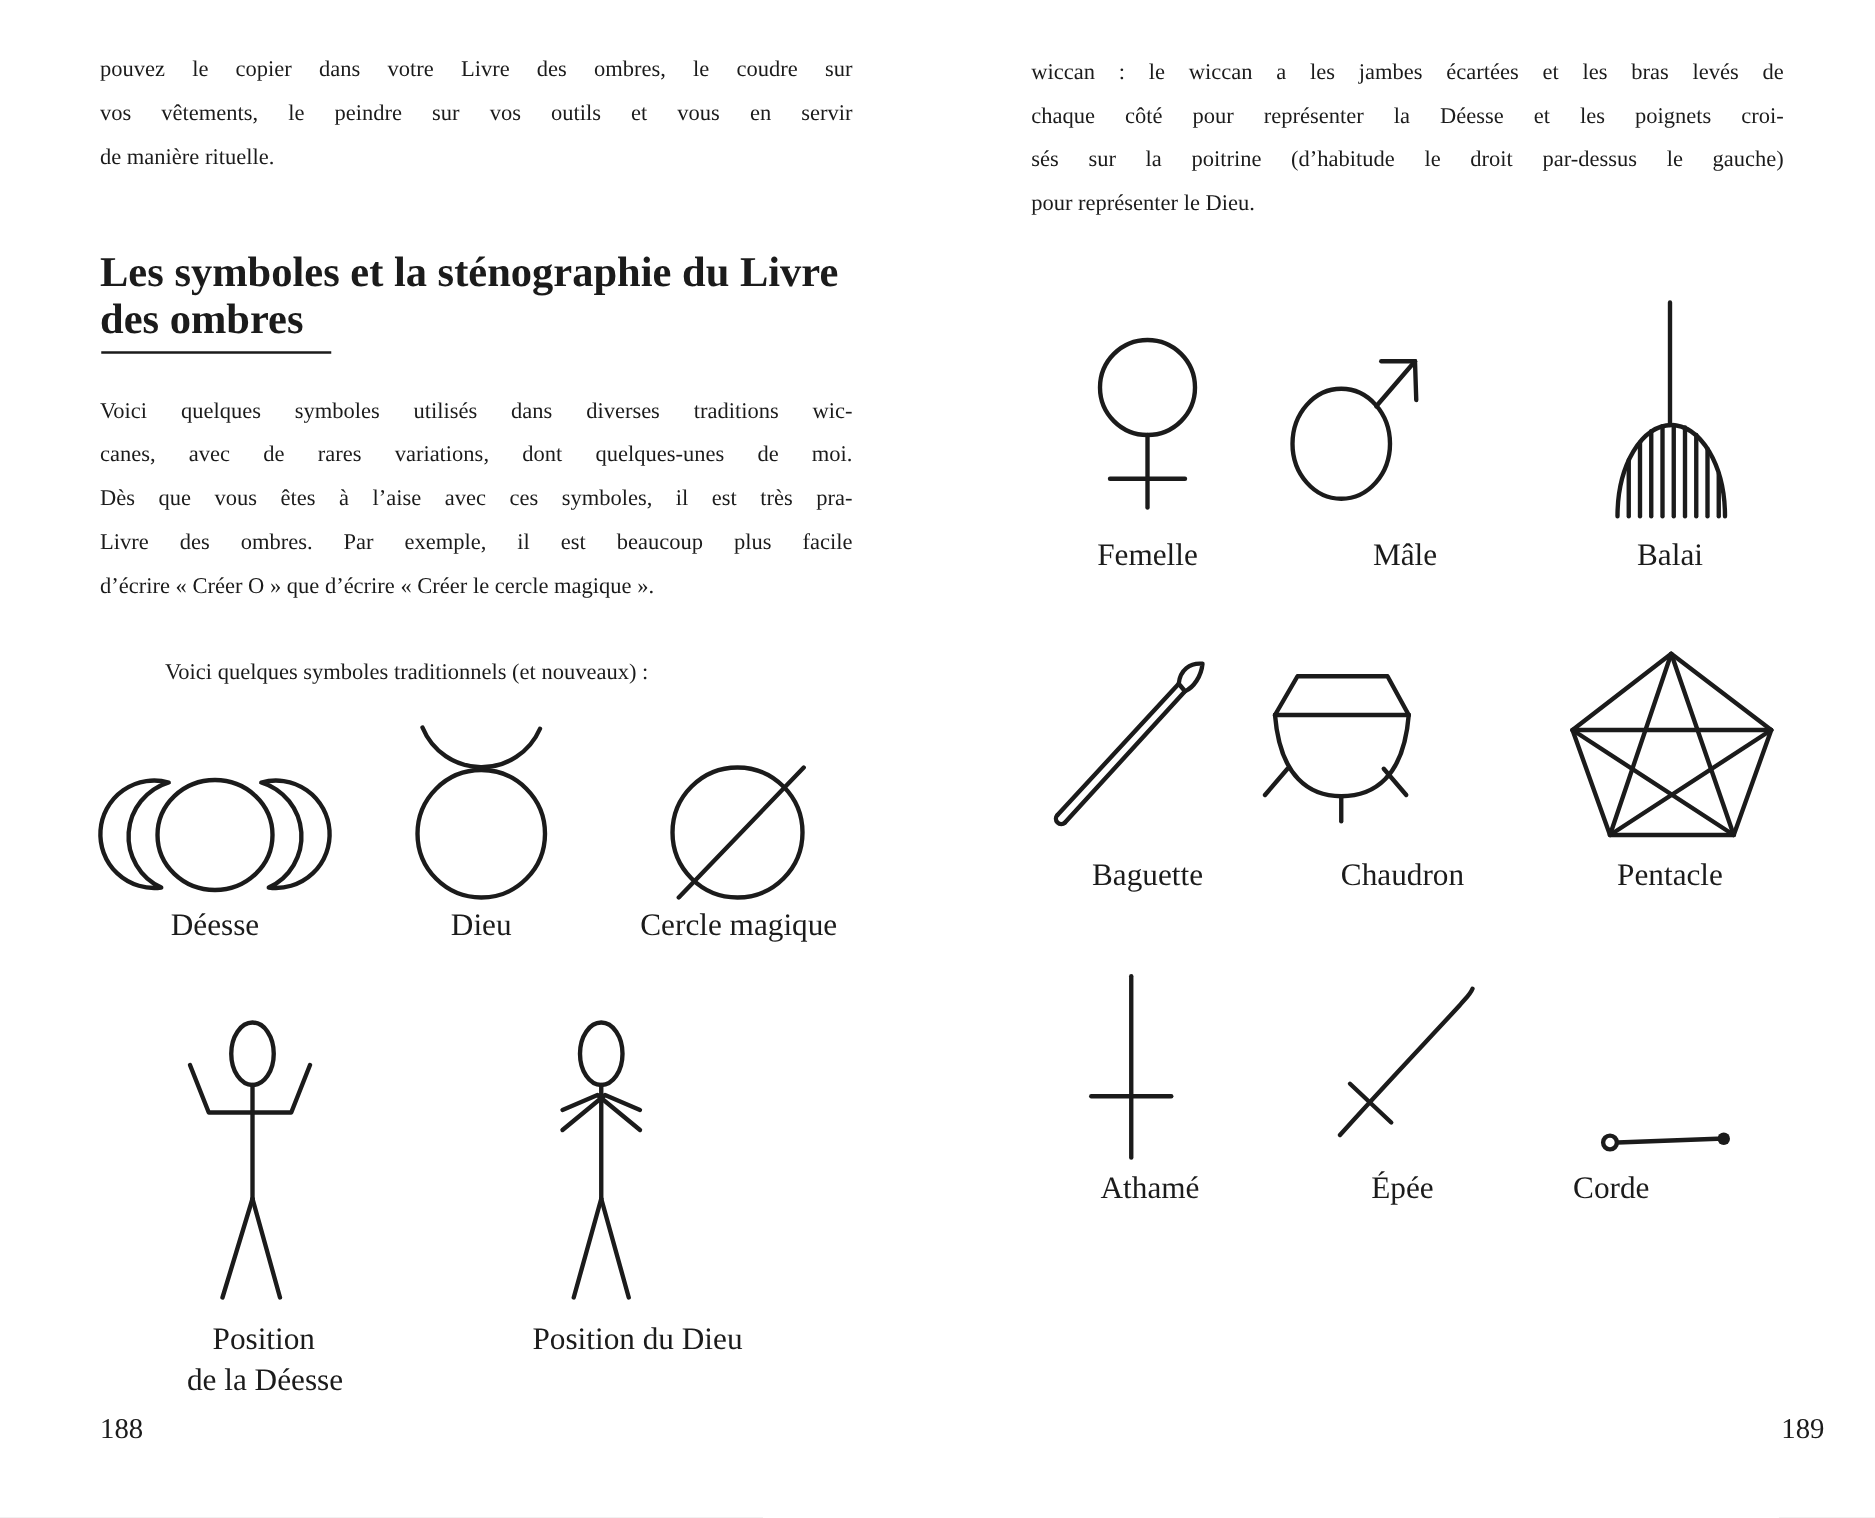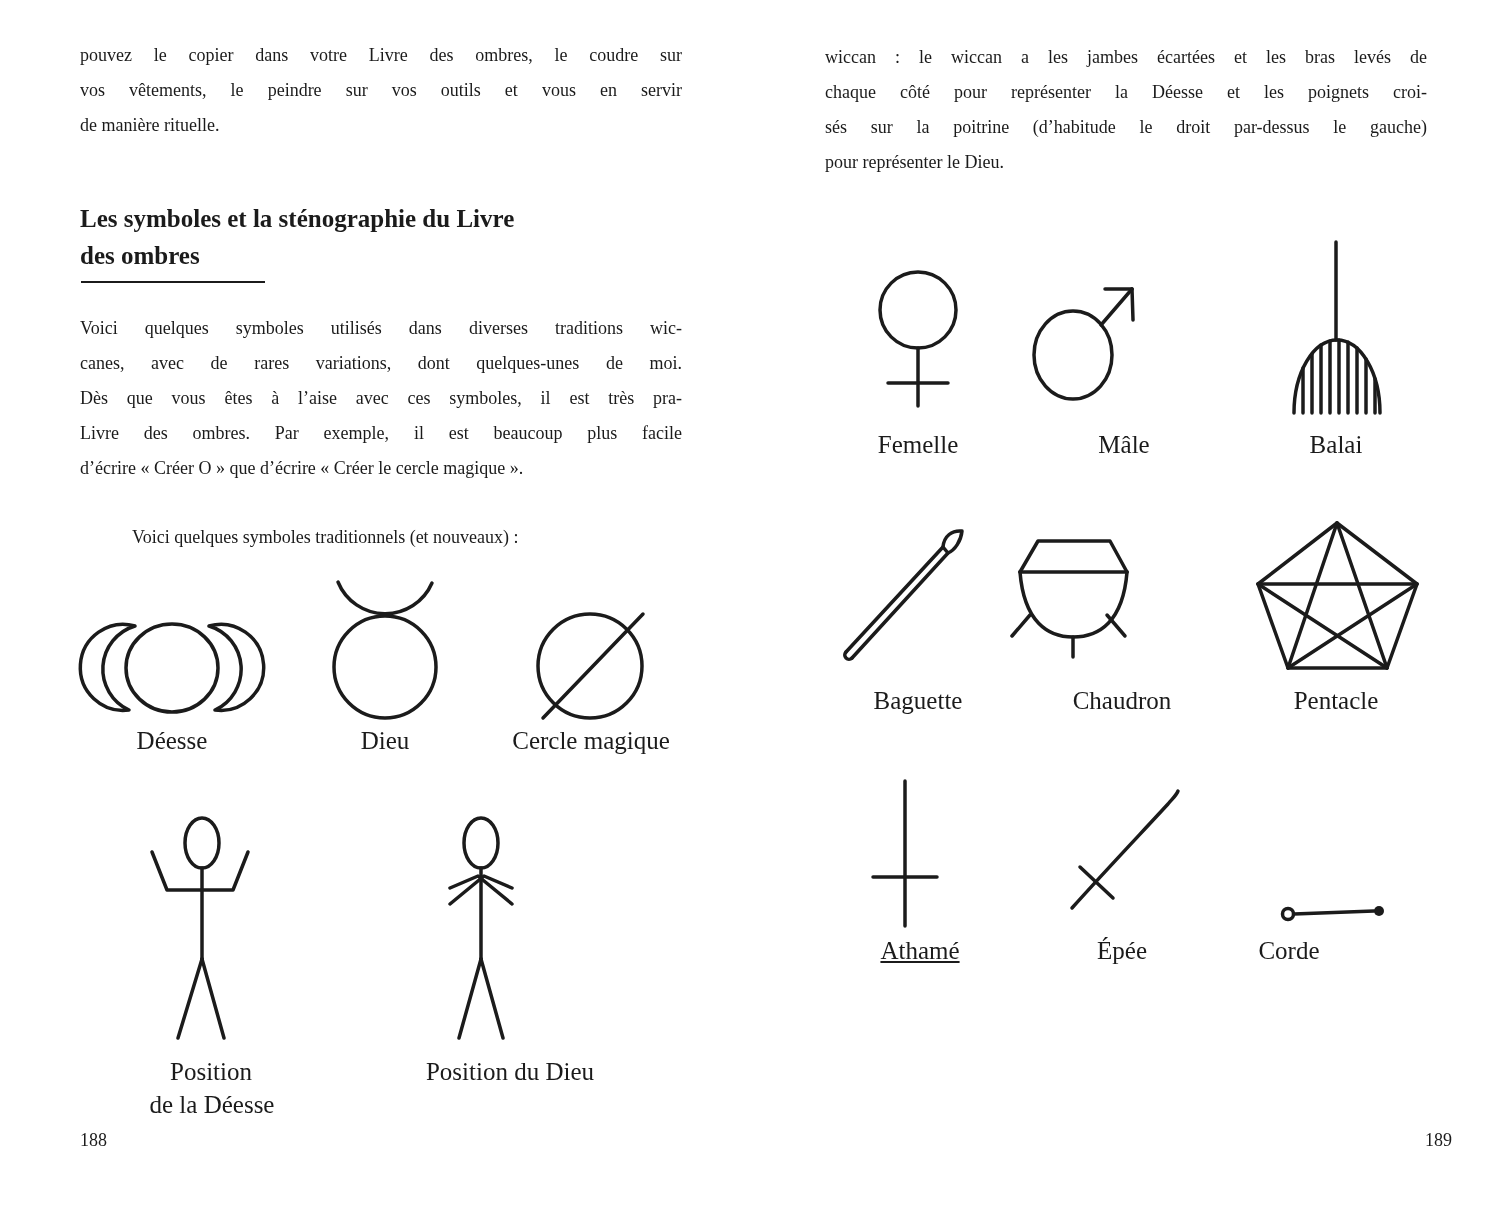--- a/index.html
+++ b/index.html
@@ -6,24 +6,24 @@
   html,body{ margin:0; padding:0; background:#e8e8e8; }
   .spread{
     position:relative; width:1500px; height:1214px; background:var(--paper);
     font-family:"Liberation Serif","DejaVu Serif",serif; color:var(--ink);
     overflow:hidden; margin:0 auto;
   }
   .para{ position:absolute; width:602px; }
   .ln{ font-size:18px; line-height:35px; white-space:nowrap; }
   .j{ white-space:normal; text-align:justify; text-align-last:justify; }
   .indent1{ padding-left:52px; }
-  .heading .ln{ font-size:25px; line-height:37px; font-weight:bold; white-space:nowrap; }
+  .heading .ln{ font-size:34px; line-height:37px; font-weight:bold; white-space:nowrap; }
   .rule{ position:absolute; height:2px; background:var(--ink); }
   .cap{ position:absolute; transform:translateX(-50%); font-size:25px; line-height:30px; white-space:nowrap; }
-  .pageno{ position:absolute; font-size:18px;text-align:right; }
+  .pageno{ position:absolute; font-size:23px;text-align:right; }
   svg.sym{ position:absolute; overflow:visible; }
   svg.sym *{ stroke:var(--ink); fill:none; stroke-width:3.5; stroke-linecap:round; stroke-linejoin:round; }
   svg.sym .thin{ stroke-width:2.6; }
   svg.sym .thick{ stroke-width:4.5; }
   svg.sym .fill{ fill:var(--ink); stroke:none; }
 </style>
 </head>
 <body>
 
 <div class="spread">
@@ -184,19 +184,19 @@
   </svg>
 
   <svg class="sym" style="left:1278px; top:899px;" width="115" height="28" viewBox="0 0 115 28">
     <g class="thin">
       <circle cx="10" cy="15" r="5.5"></circle>
       <line x1="16" y1="15" x2="96" y2="12"></line>
       <circle class="fill" cx="101" cy="12" r="5"></circle>
     </g>
   </svg>
 
-  <div class="cap" style="left:920px;  top:936px;text-decoration:underline;">Athamé</div>
+  <div class="cap" style="left:920px;  top:936px;">Athamé</div>
   <div class="cap" style="left:1122px; top:936px;text-align:right;">Épée</div>
   <div class="cap" style="left:1289px; top:936px;">Corde</div>
 
   <div class="pageno" style="left:1384px; top:1130px;margin-left:41px;">189</div>
 
 </div>
 
 </body></html>

